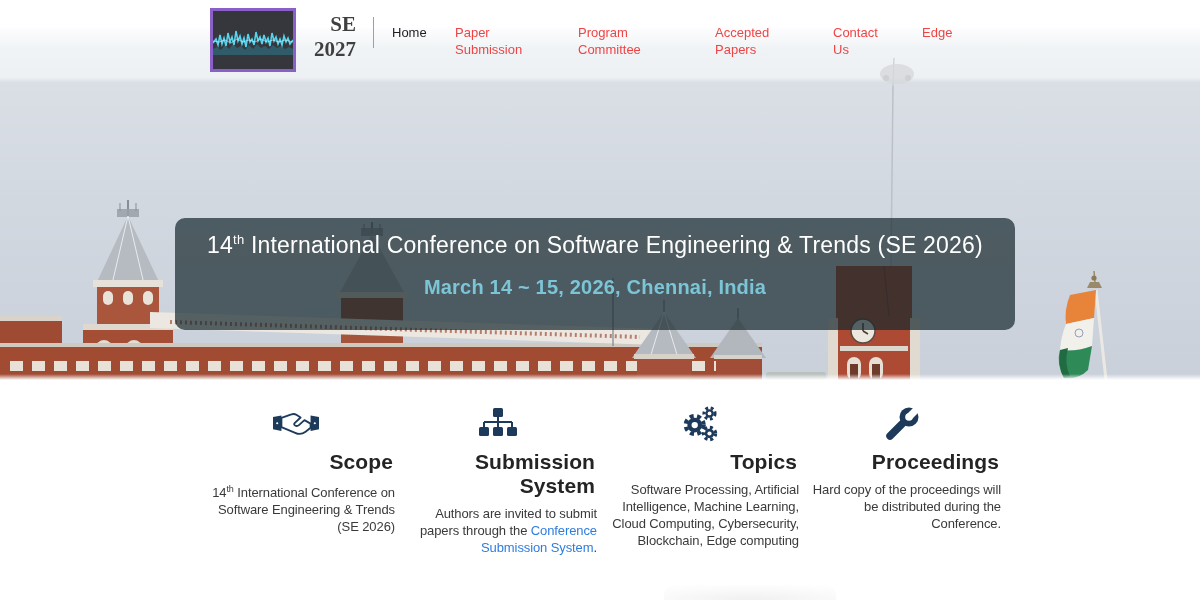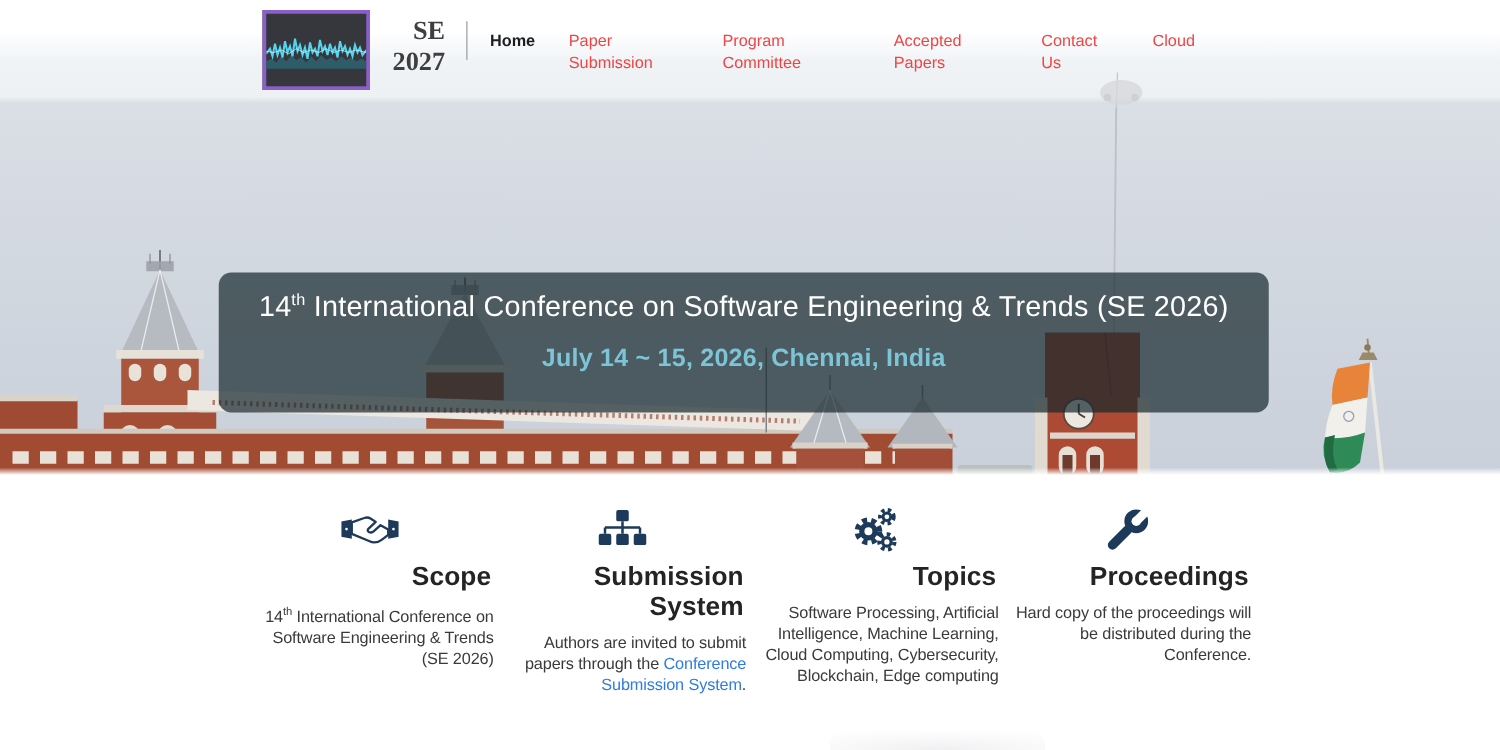--- a/index.html
+++ b/index.html
@@ -21,21 +21,21 @@
   
   .header { position:absolute; left:0; top:0; width:1200px; height:80px; z-index:10; }
   .logo-img { position:absolute; left:210px; top:8px; width:86px; height:64px;
     background:#36373c; border:3px solid #8a5fc7; }
   .logo-img svg { width:100%; height:100%; display:block; }
   .logo-text { position:absolute; left:300px; top:12px; width:56px; text-align:right;
     font-family:"Liberation Serif", serif; font-weight:700; font-size:21px; line-height:25px; color:#3f3f3f; }
   .hdr-divider { position:absolute; left:373px; top:17px; width:1px; height:31px; background:#9aa0a6; }
   .nav a { position:absolute; top:24px; font-size:13px; line-height:17px; color:#ef4444;
     text-decoration:none; display:inline-block; }
-  .nav a.active { color:#1c1e21; font-weight:700;text-align:center; }
+  .nav a.active { color:#1c1e21; font-weight:400;text-align:center; }
   .nav .n1 { left:392px; }
   .nav .n2 { left:455px; width:72px; }
   .nav .n3 { left:578px; width:82px; }
   .nav .n4 { left:715px; width:72px; }
   .nav .n5 { left:833px; width:50px; }
   .nav .n6 { left:922px; }
 
   
   .features { position:absolute; left:195px; top:404px; width:810px;
     display:grid; grid-template-columns:repeat(4,202px); }
@@ -151,21 +151,21 @@
       <path d="M1096 262 L1070 267 Q1064 282 1066 296 L1094 290 Z" fill="#e8833a"></path>
       <path d="M1066 296 L1094 290 L1092 318 Q1076 324 1060 322 Q1061 308 1066 296 Z" fill="#f2f0ea"></path>
       <path d="M1060 322 Q1076 324 1092 318 L1088 342 Q1078 352 1064 350 Q1056 336 1060 322 Z" fill="#2e8b57"></path>
       <path d="M1064 350 Q1058 340 1060 322 L1068 320 Q1064 336 1070 348 Z" fill="#206b42"></path>
       <circle cx="1079" cy="305" r="4" fill="none" stroke="#3a4a8a" stroke-width="1" opacity="0.5"></circle>
     </g>
   </svg>
 
   <div class="overlay">
     <div class="title"><span>14</span><sup>th</sup><span> International Conference on Software Engineering &amp; Trends (SE 2026)</span></div>
-    <div class="date">July 14 ~ 15, 2026, Chennai, India</div>
+    <div class="date">March 14 ~ 15, 2026, Chennai, India</div>
   </div>
   <div class="bottom-fade"></div>
 </div>
 
 <div class="header">
   <div class="logo-img">
     <svg viewBox="0 0 80 58" aria-hidden="true">
       <path d="M0 38 L4 36 8 39 12 34 16 38 20 33 24 37 28 35 32 39 36 34 40 38 44 33 48 37 52 35 56 38 60 34 64 37 68 35 72 38 76 36 80 38 L80 44 0 44 Z" fill="#2a7f96" opacity="0.5"></path>
       <polyline points="0,32 3,28 5,34 7,24 9,33 11,27 13,35 15,22 17,31 19,26 21,34 23,20 25,30 27,25 29,33 31,27 33,36 35,23 37,31 39,28 41,34 43,21 45,30 47,26 49,33 51,24 53,31 55,27 57,35 59,22 61,30 63,26 65,33 67,28 69,34 71,25 73,31 75,27 77,33 80,29" fill="none" stroke="#56d4ee" stroke-width="1.6"></polyline>
       <polyline points="0,30 6,31 12,29 18,32 24,28 30,31 36,29 42,31 48,28 54,31 60,29 66,31 72,29 80,31" fill="none" stroke="#bdeef7" stroke-width="0.8" opacity="0.8"></polyline>
@@ -175,21 +175,21 @@
     <div>SE</div>
     <div>2027</div>
   </div>
   <div class="hdr-divider"></div>
   <nav class="nav">
     <a class="n1 active" href="#">Home</a>
     <a class="n2" href="#">Paper Submission</a>
     <a class="n3" href="#">Program Committee</a>
     <a class="n4" href="#">Accepted Papers</a>
     <a class="n5" href="#">Contact Us</a>
-    <a class="n6" href="#">Cloud</a>
+    <a class="n6" href="#">Edge</a>
   </nav>
 </div>
 
 <div class="features">
 
   <div class="feature">
     <div class="icon">
       <svg width="46" height="28" viewBox="0 0 60 34" aria-hidden="true">
         <polygon points="0,8 11,6 11,26 0,24" fill="#1d3a5a"></polygon>
         <polygon points="60,8 49,6 49,26 60,24" fill="#1d3a5a"></polygon>

